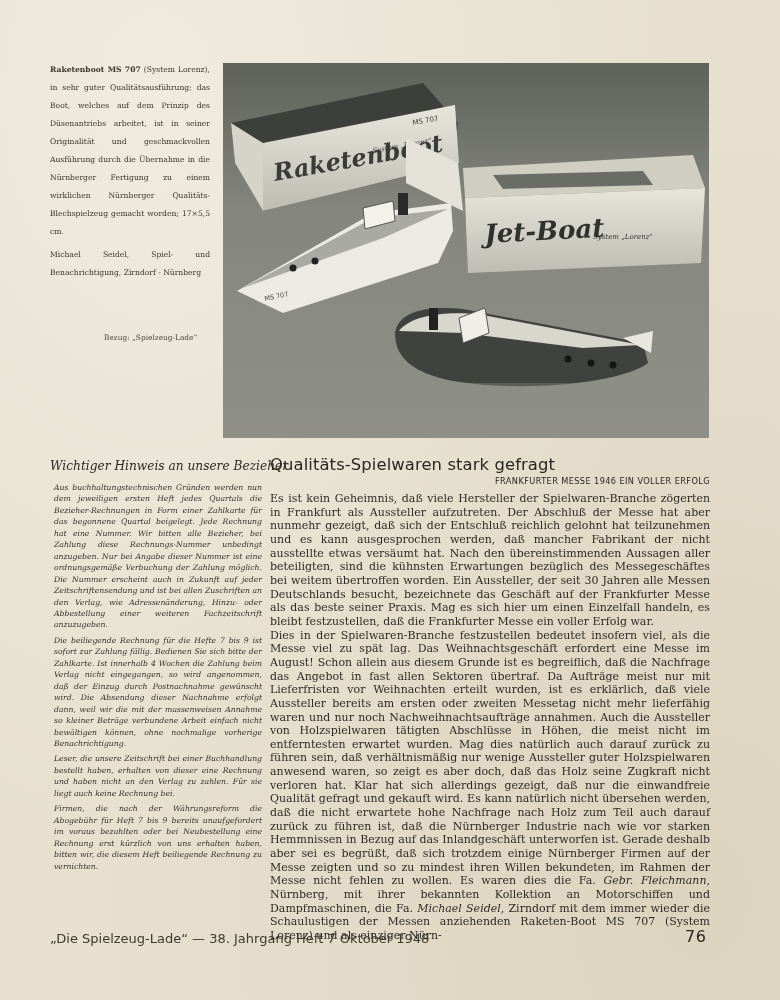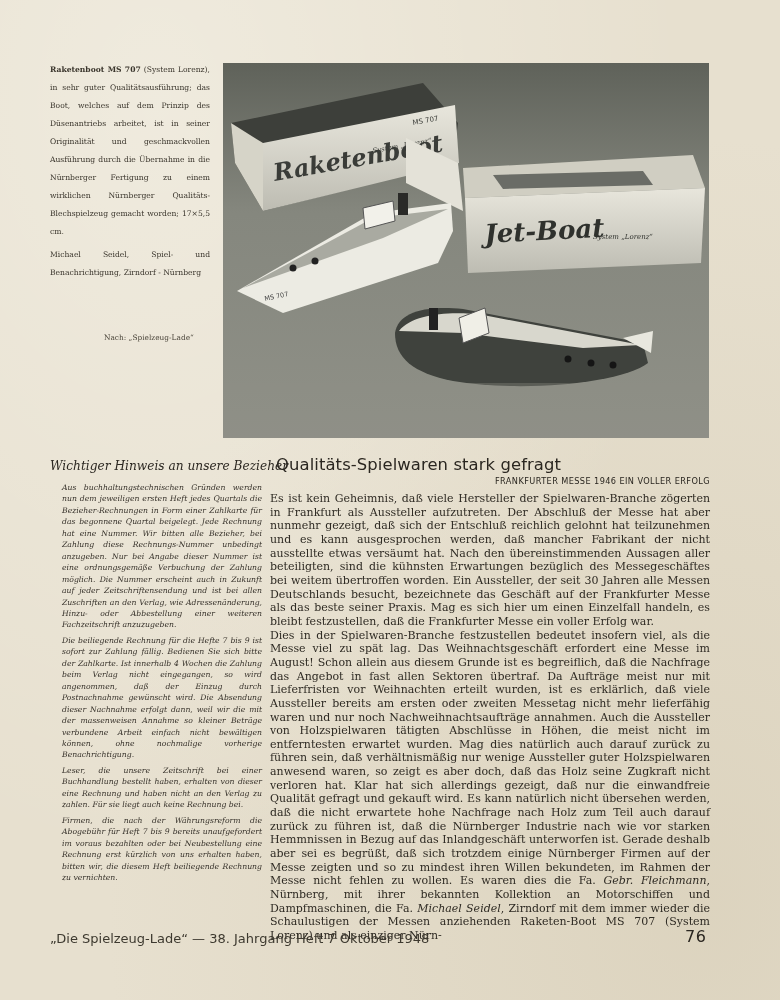--- a/index.html
+++ b/index.html
@@ -39,28 +39,27 @@
   .notice-title {
     position: absolute; left: 50px; top: 459px; width: 212px;
     font-family: "DejaVu Serif", serif; font-style: italic; font-size: 12.2px;
     color: #2c2822; white-space: nowrap;
   }
   .notice {
     position: absolute; left: 50px; top: 482px; width: 212px;
     font-family: "DejaVu Serif", serif; font-style: italic; font-size: 7.7px; line-height: 11.45px;
     text-align: justify; color: #36312a;
   }
-  .notice p { margin: 0 0 4px 12px; }
+  .notice p { margin: 0 0 4px 4px; }
 
   
   .article-title {
     position: absolute; left: 270px; top: 455px;
     font-family: "DejaVu Sans", sans-serif; font-size: 16.4px; color: #2a2620;
     letter-spacing: 0.1px;
-    padding-left: 6px;
   }
   .article-subtitle {
     position: absolute; right: 70px; top: 476px;
     font-family: "DejaVu Sans", sans-serif; font-size: 8.2px; color: #2a2620;
     letter-spacing: 0.4px;
   }
   .article-body {
     position: absolute; left: 270px; top: 492px; width: 440px;
     font-family: "DejaVu Serif", serif; font-size: 11px; line-height: 13.65px;
     text-align: justify; color: #2e2a23;
@@ -81,21 +80,21 @@
 </style>
 </head>
 <body>
 
 <div class="page">
 
   <div class="caption">
     <p><b>Raketenboot MS 707</b><span> (System Lorenz), in sehr guter Qualitätsausführung; das Boot, welches auf dem Prinzip des Düsenantriebs arbeitet, ist in seiner Originalität und geschmackvollen Ausführung durch die Übernahme in die Nürnberger Fertigung zu einem wirklichen Nürnberger Qualitäts-Blechspielzeug gemacht worden; 17×5,5 cm.</span></p>
     <p>Michael Seidel, Spiel- und Benachrichtigung, Zirndorf - Nürnberg</p>
   </div>
-  <div class="photo-credit">Nach: „Spielzeug-Lade“</div>
+  <div class="photo-credit">Bezug: „Spielzeug-Lade“</div>
 
   <div class="photo" title="Zwei Spielzeugboote (Raketenboot MS 707 und Jet-Boat, System Lorenz) vor ihren Verpackungen">
     <svg viewBox="0 0 486 375" preserveAspectRatio="none">
       <defs>
         <linearGradient id="bg" x1="0" y1="0" x2="0" y2="1">
           <stop offset="0" stop-color="#5f625a"></stop>
           <stop offset="0.4" stop-color="#85877e"></stop>
           <stop offset="1" stop-color="#8f9087"></stop>
         </linearGradient>
         <linearGradient id="boxfront" x1="0" y1="0" x2="0" y2="1">

